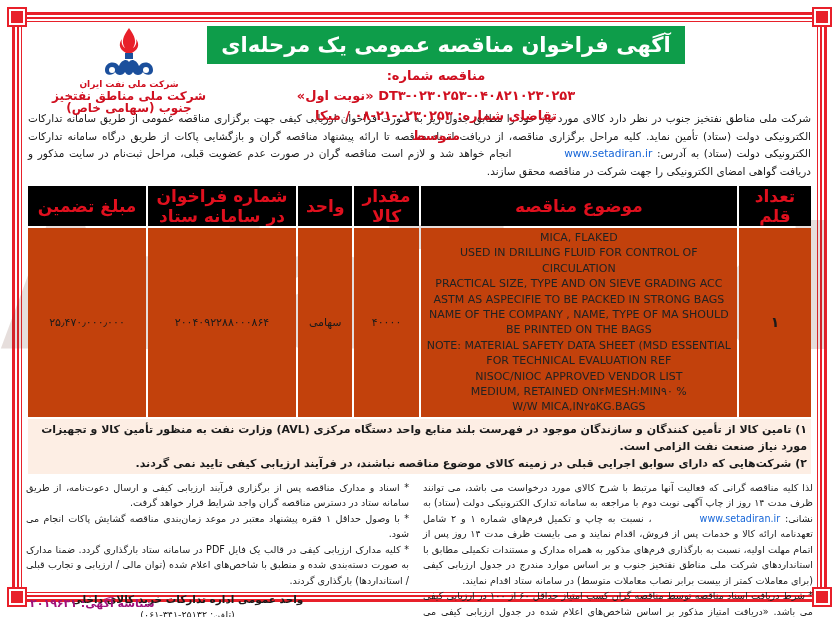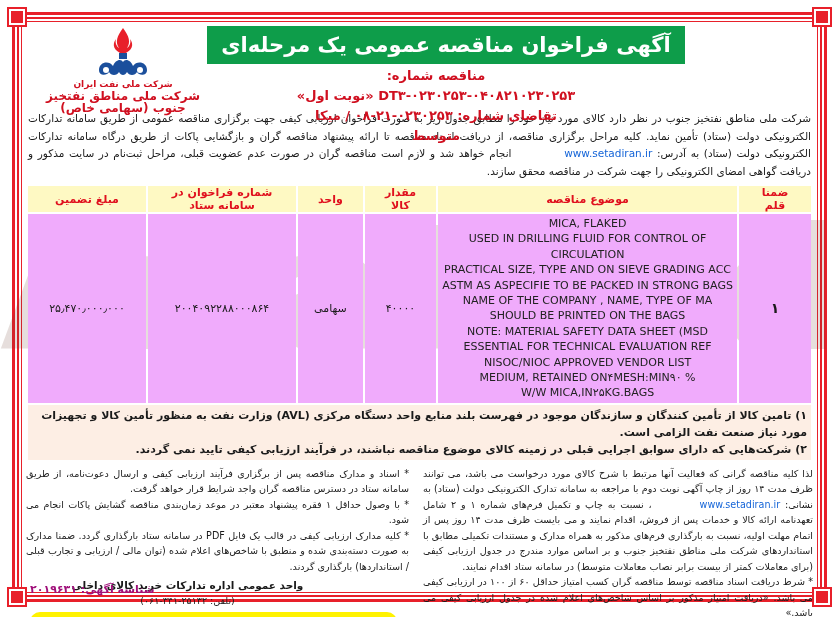--- a/index.html
+++ b/index.html
@@ -15,31 +15,31 @@
   .corner.tr { right: -3px; top: -3px; }
   .corner.bl { left: -3px; bottom: -3px; }
   .corner.br { right: -3px; bottom: -3px; }
 
   .page { position: absolute; left: 26px; top: 22px; width: 787px; height: 570px; direction: rtl; }
 
   .header { position: relative; height: 88px; }
   .title-bar { position: absolute; right: 128px; top: 4px; width: 478px; height: 38px; background: #0e9d4a; color: #fff;
     font-weight: bold; font-size: 21px; display: flex; align-items: center; justify-content: center; }
   .tender-no { position: absolute; right: 232px; top: 44px; width: 290px; text-align: center; color: #d01020; font-weight: bold; font-size: 13px; line-height: 20px; }
-  .logo { position: absolute; left: 2px; top: 4px; width: 190px; height: 84px; text-align: center; direction: rtl; }
+  .logo { position: absolute; left: 8px; top: 4px; width: 190px; height: 84px; text-align: center; direction: rtl; }
   .logo svg { display: block; margin: 0 auto; }
   .logo .l1 { color: #d01020; font-size: 9px; font-weight: bold; line-height: 12px; }
   .logo .l2 { color: #d01020; font-size: 12px; font-weight: bold; line-height: 12px; }
 
   .intro { font-size: 10.5px; line-height: 17.5px; text-align: justify; padding: 0 2px; }
   .link { color: #1565d8; direction: ltr; unicode-bidi: embed; margin-left: 48px; }
 
   table.items { width: 100%; border-collapse: separate; border-spacing: 2px; margin-top: 4px; }
-  table.items th { background: #fef9c3; color: #e0101e; font-weight: bold; font-size: 11px; height: 22px; padding: 0 20px; }
-  table.items td { background: #f0abfc; text-align: center; vertical-align: middle; font-size: 11px; }
+  table.items th { background: #000000; color: #e0101e; font-weight: bold; font-size: 17px; height: 22px; padding: 0 8px; }
+  table.items td { background: #c2410c; text-align: center; vertical-align: middle; font-size: 11px; }
   .desc-cell { direction: ltr; font-size: 7.6px; line-height: 15.4px; color: #222; padding: 2px 2px; }
 
   .notes { background: #fdeee4; font-weight: bold; font-size: 11px; line-height: 17px; padding: 2px 4px; margin: 0 2px; }
 
   .bottom { display: flex; gap: 14px; margin-top: 6px; }
   .col-right { width: 390px; font-size: 9.6px; line-height: 15.5px; text-align: justify; }
   .col-left { width: 383px; font-size: 9.6px; line-height: 15.5px; position: relative; text-align: justify; }
   .signature { text-align: center; font-weight: bold; font-size: 10.5px; line-height: 15px; margin-top: 4px; margin-right: 60px; }
   .sig-phone { font-size: 9.5px; font-weight: normal; }
   .ad-id { position: absolute; left: 4px; top: 116px; color: #a0107a; font-weight: bold; font-size: 11px; }
@@ -87,21 +87,21 @@
 
   <p class="intro">
     <span>شرکت ملی مناطق نفتخیز جنوب در نظر دارد کالای مورد نیاز خود را مطابق جدول زیر به صورت فراخوان ارزیابی کیفی جهت برگزاری مناقصه عمومی از طریق سامانه تدارکات الکترونیکی دولت (ستاد) تأمین نماید. کلیه مراحل برگزاری مناقصه، از دریافت اسناد مناقصه تا ارائه پیشنهاد مناقصه گران و بازگشایی پاکات از طریق درگاه سامانه تدارکات الکترونیکی دولت (ستاد) به آدرس:</span>
     <span class="link">www.setadiran.ir</span>
     <span>انجام خواهد شد و لازم است مناقصه گران در صورت عدم عضویت قبلی، مراحل ثبت‌نام در سایت مذکور و دریافت گواهی امضای الکترونیکی را جهت شرکت در مناقصه محقق سازند.</span>
   </p>
 
   <table class="items">
     <thead>
       <tr>
-        <th style="width:72px">ضمنا قلم</th>
+        <th style="width:72px">تعداد قلم</th>
         <th>موضوع مناقصه</th>
         <th style="width:48px">مقدار کالا</th>
         <th style="width:34px">واحد</th>
         <th style="width:148px">شماره فراخوان در سامانه ستاد</th>
         <th style="width:118px">مبلغ تضمین</th>
       </tr>
     </thead>
     <tbody>
       <tr>
         <td style="font-size:14px;font-weight:bold">۱</td>

